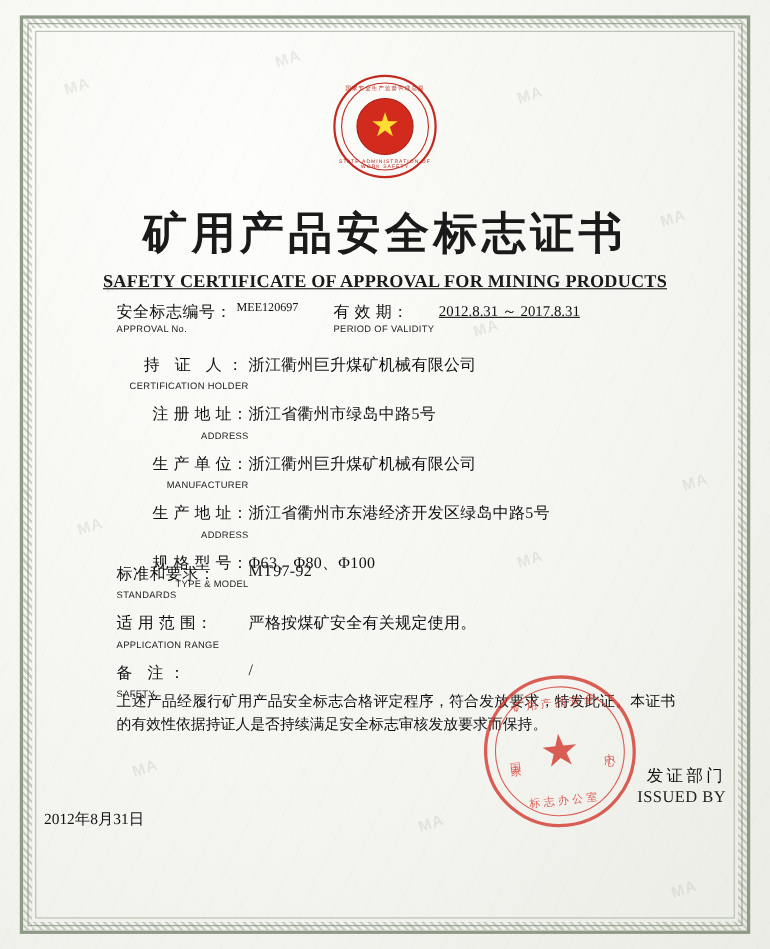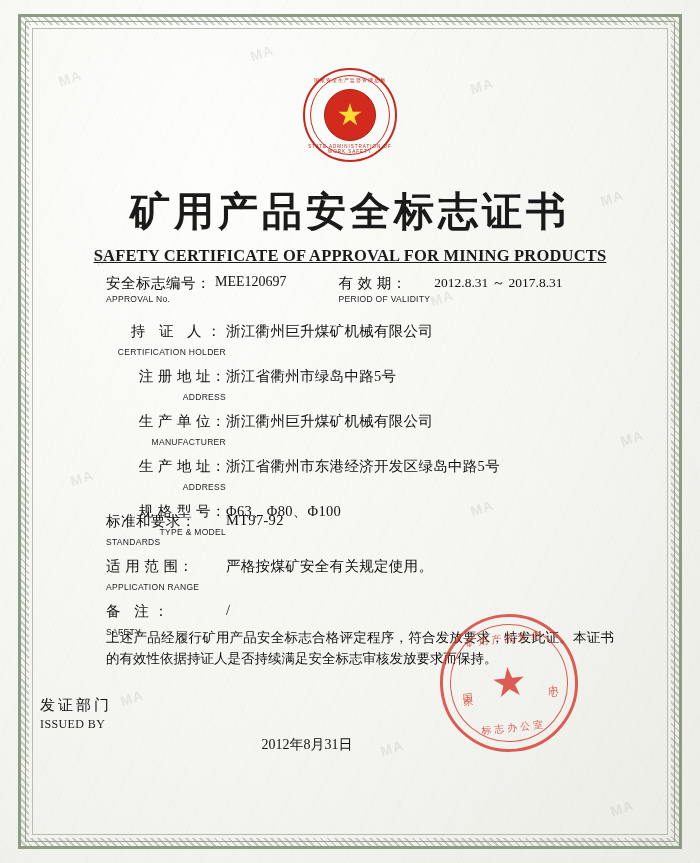--- a/index.html
+++ b/index.html
@@ -192,32 +192,32 @@
   }
   .lbl-en {
     font-size: 8.5px;
     font-family: Liberation Sans, sans-serif;
     color: #222;
     letter-spacing: 0.3px;
     margin-top: 1px;
     white-space: nowrap;
   }
   .val {
-    font-size: 14px;
+    font-size: 11px;
     color: #111;
     margin-left: 4px;
     white-space: nowrap;
   }
-  .val-sm { font-size: 13.5px; }
+  .val-sm { font-size: 13.5px; text-decoration: underline; }
 
   .approval-left { display: flex; align-items: flex-start; }
   .approval-right {
     display: flex;
     align-items: flex-start;
-    margin-left: 52px;
+    margin-left: 32px;
   }
 
   
   .fields {
     position: absolute;
     top: 286px;
     left: 66px;
     right: 40px;
     text-align: right;
   }
@@ -259,39 +259,39 @@
     line-height: 1.55;
     color: #111;
     text-align: justify;
   }
 
   .issued-by {
     position: absolute;
     top: 660px;
     left: 0;
     right: 0;
-    text-align: left;
+    text-align: right;
   }
   .issued-cn {
     font-size: 15px;
     letter-spacing: 3px;
     color: #111;
   }
   .issued-en {
-    font-size: 12px;
+    font-size: 15px;
     letter-spacing: 0.4px;
     color: #222;
     margin-top: 2px;
   }
   .issue-date {
     position: absolute;
     top: 700px;
     left: 0;
     right: 86px;
-    text-align: center;
+    text-align: left;
     font-size: 14px;
     color: #111;
   }
 
   
   .seal {
     position: absolute;
     left: 400px;
     top: 578px;
     width: 138px;

